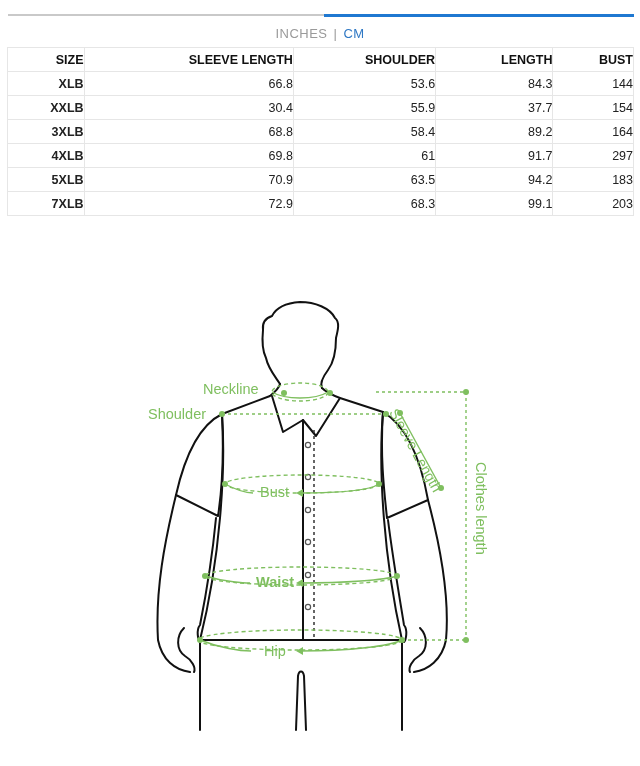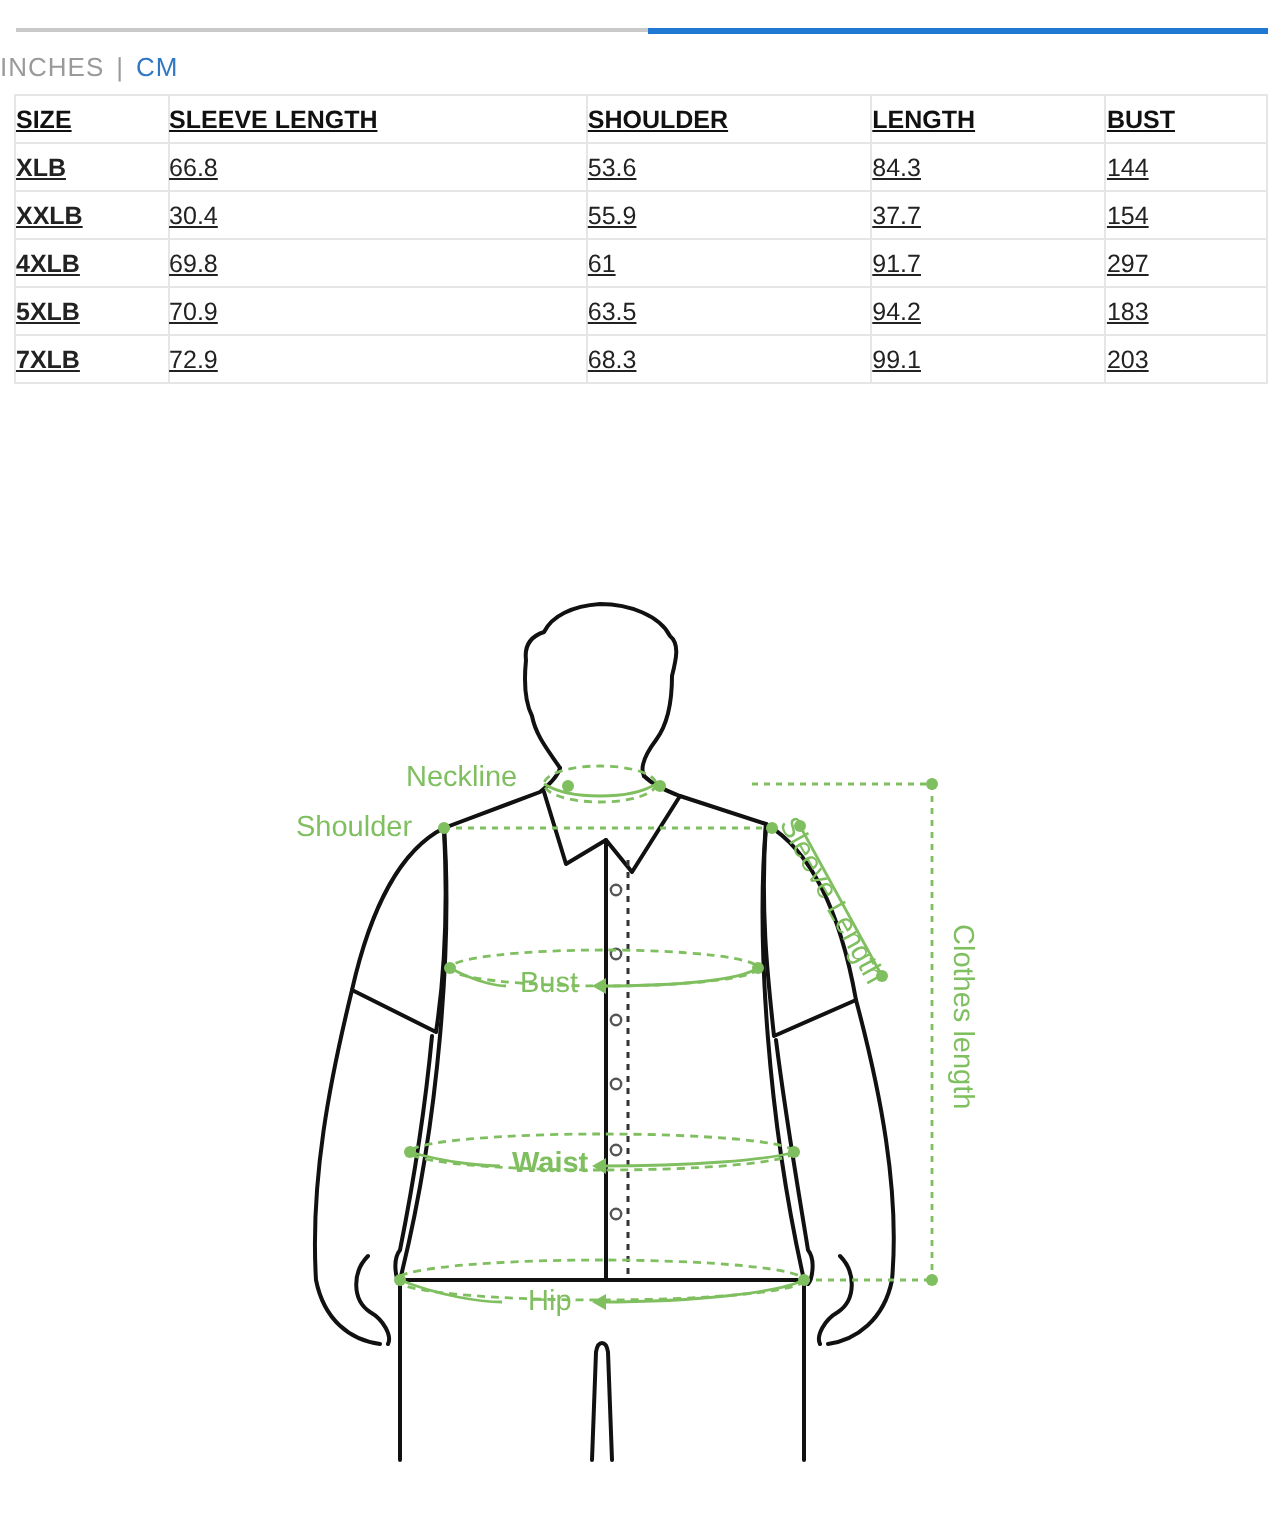--- a/index.html
+++ b/index.html
@@ -4,29 +4,29 @@
 <style>
   html, body { margin:0; padding:0; background:#ffffff; }
   body { width:640px; height:766px; position:relative; overflow:hidden;
          font-family:"Liberation Sans", sans-serif; color:#111; }
   .tabs { position:absolute; left:8px; top:0; width:626px; height:14px; }
   .tab { position:absolute; top:0; height:14px; overflow:hidden; }
   .tab-left { left:0; width:316px; border-bottom:2px solid #c9c9c9; }
   .tab-right { left:316px; width:310px; border-bottom:3px solid #1f78d1; }
   .tab-label { position:absolute; top:-9px; left:0; right:0; text-align:center;
                font-size:13px; color:#bbb; }
-  .units { position:absolute; top:26px; left:0; width:640px; text-align:left;
+  .units { position:absolute; top:26px; left:0; width:640px; text-align:center;
            font-size:13px; letter-spacing:0.5px; }
   .unit-inches { color:#9a9a9a; }
   .unit-sep { color:#9a9a9a; margin:0 6px; }
   .unit-cm { color:#2f78c4; }
   table.size { position:absolute; left:7px; top:47px; width:627px;
                border-collapse:collapse; font-size:12.5px; }
-  table.size th, table.size td { border:1px solid #e6e6e6; text-align:left;
-               height:23px; padding:0;text-decoration:underline; }
+  table.size th, table.size td { border:1px solid #e6e6e6; text-align:right;
+               height:23px; padding:0; }
   table.size th { font-weight:bold; color:#111; }
   table.size td.size-cell { font-weight:bold; }
   table.size td { color:#222; }
   .col-size { width:76px; } .col-sleeve { width:210px; } .col-shoulder { width:142px; }
   .col-length { width:117px; } .col-bust { width:80px; }
   .diagram { position:absolute; left:0; top:280px; width:640px; height:486px; }
   .lbl { position:absolute; color:#7fbf5f; font-size:14.5px; white-space:nowrap; }
 </style>
 </head>
 <body>
@@ -61,20 +61,27 @@
       <td>53.6</td>
       <td>84.3</td>
       <td>144</td>
     </tr>
     <tr>
       <td class="size-cell">XXLB</td>
       <td>30.4</td>
       <td>55.9</td>
       <td>37.7</td>
       <td>154</td>
+    </tr>
+    <tr>
+      <td class="size-cell">3XLB</td>
+      <td>68.8</td>
+      <td>58.4</td>
+      <td>89.2</td>
+      <td>164</td>
     </tr>
     <tr>
       <td class="size-cell">4XLB</td>
       <td>69.8</td>
       <td>61</td>
       <td>91.7</td>
       <td>297</td>
     </tr>
     <tr>
       <td class="size-cell">5XLB</td>

